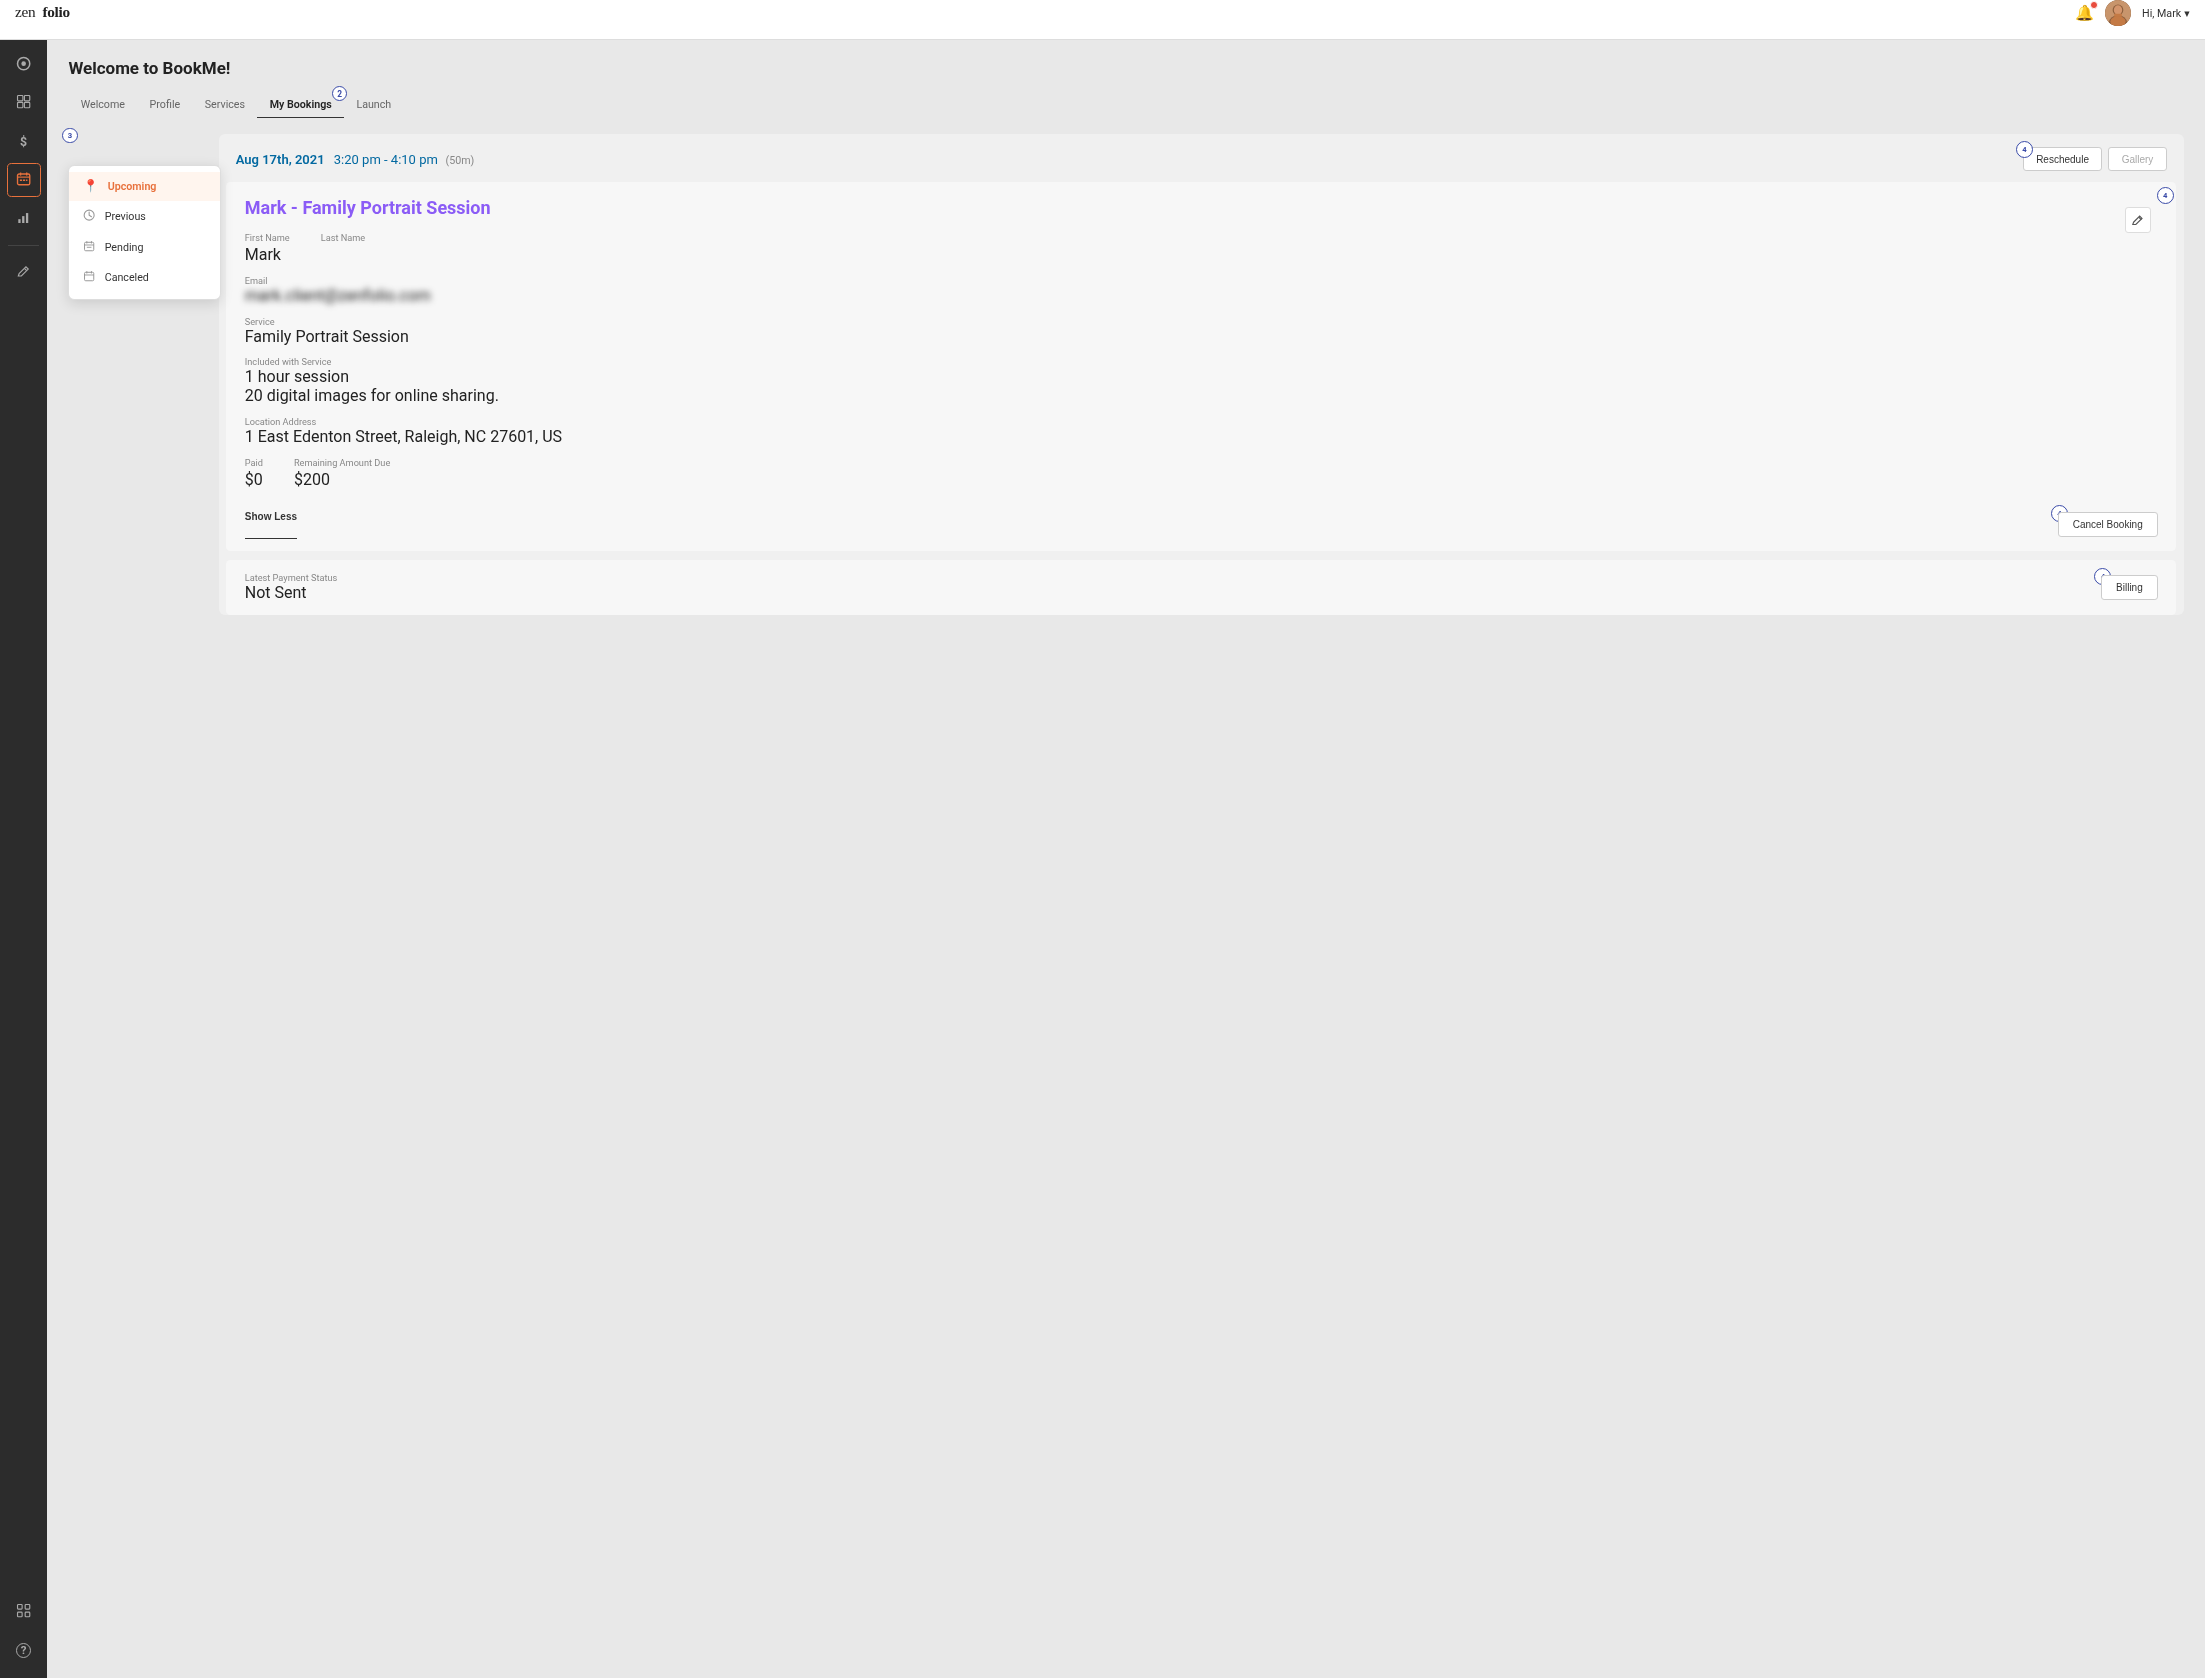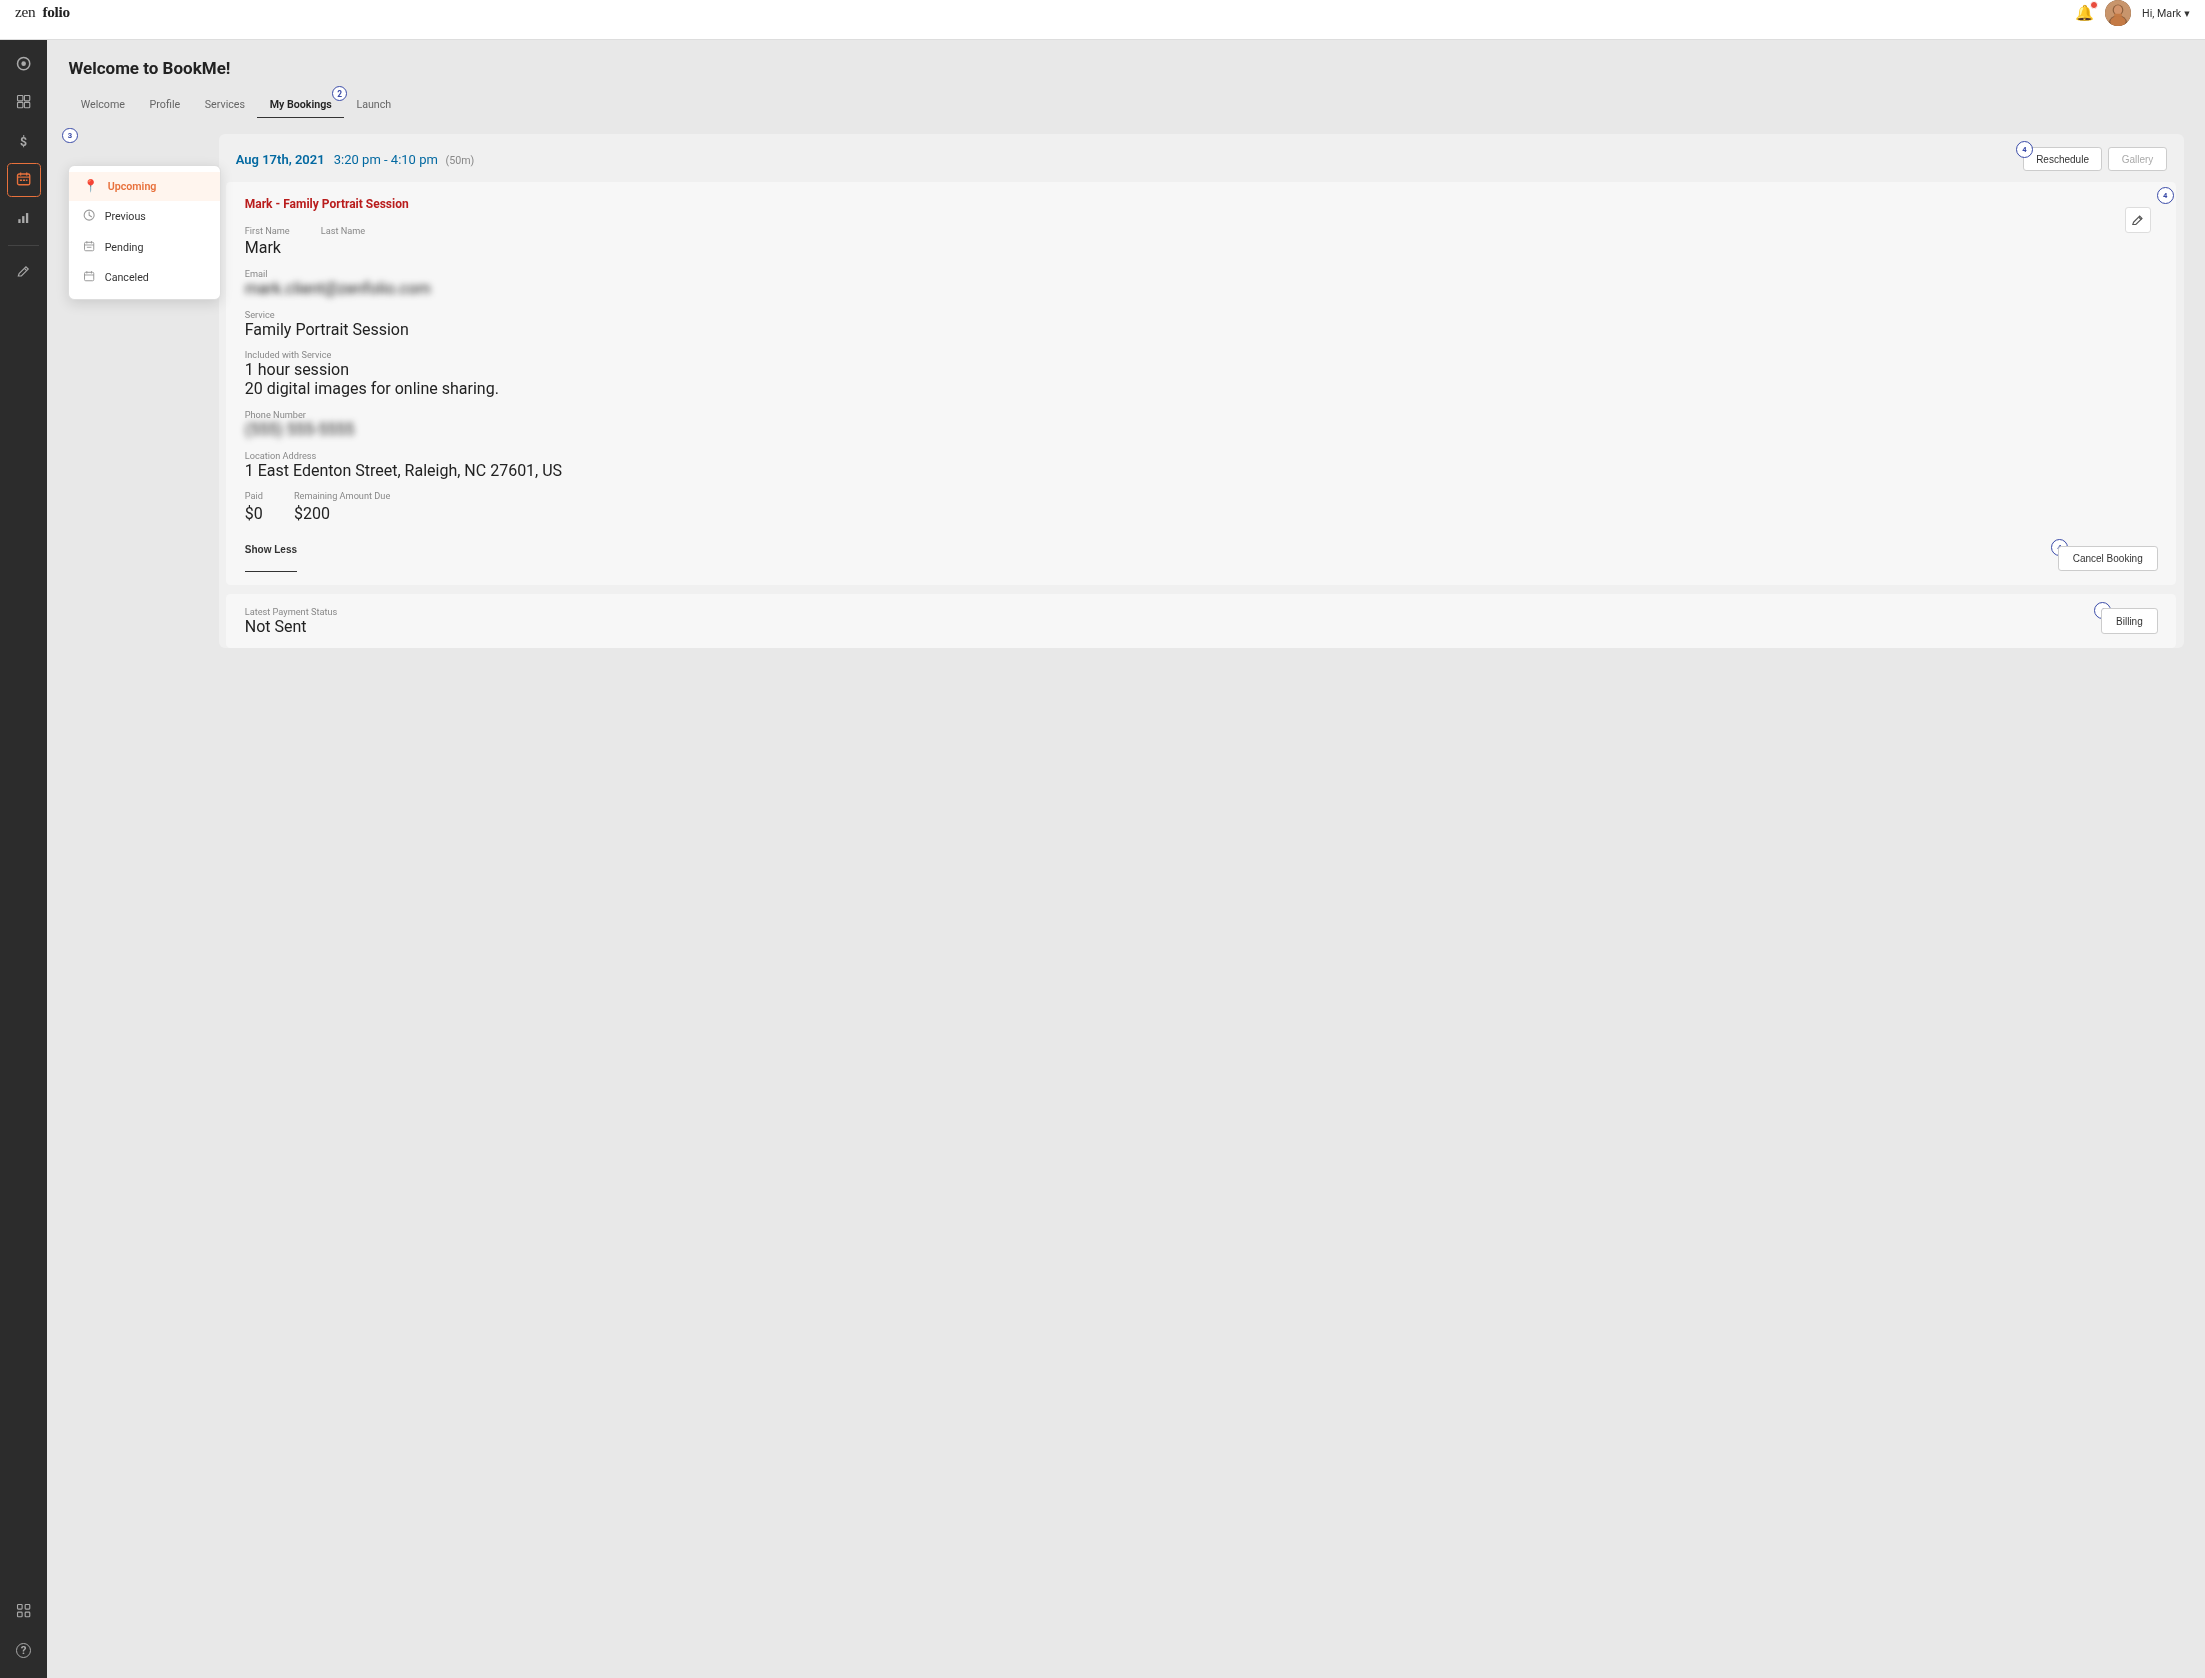--- a/index.html
+++ b/index.html
@@ -287,23 +287,23 @@
     }
 
     .booking-detail-card {
       background: #f7f7f7;
       margin: 0 7.7px 9.2px;
       border-radius: 4.6px;
       padding: 15.3px 18.4px 12.3px;
       position: relative;
     }
     .booking-name {
-      font-size: 12px;
+      font-size: 18px;
       font-weight: 700;
-      color: #b91c1c;
+      color: #8b5cf6;
       margin-bottom: 13.8px;
     }
     .edit-btn {
       position: absolute;
       top: 12.3px;
       right: 12.3px;
       width: 26px;
       height: 26px;
       background: #fff;
       border: 0.8px solid #ddd;
@@ -641,24 +641,20 @@
               <div class="field-label">Service</div>
               <div class="field-value">Family Portrait Session</div>
             </div>
 
             <div class="full-field">
               <div class="field-label">Included with Service</div>
               <div class="field-value">1 hour session</div>
               <div class="field-value">20 digital images for online sharing.</div>
             </div>
 
-            <div class="full-field">
-              <div class="field-label">Phone Number</div>
-              <div class="field-value blurred">(555) 555-5555</div>
-            </div>
 
             <div class="full-field">
               <div class="field-label">Location Address</div>
               <div class="field-value">1 East Edenton Street, Raleigh, NC 27601, US</div>
             </div>
 
             <div class="field-group" style="margin-top:4.6px;">
               <div class="field">
                 <span class="field-label">Paid</span>
                 <span class="field-value">$0</span>

